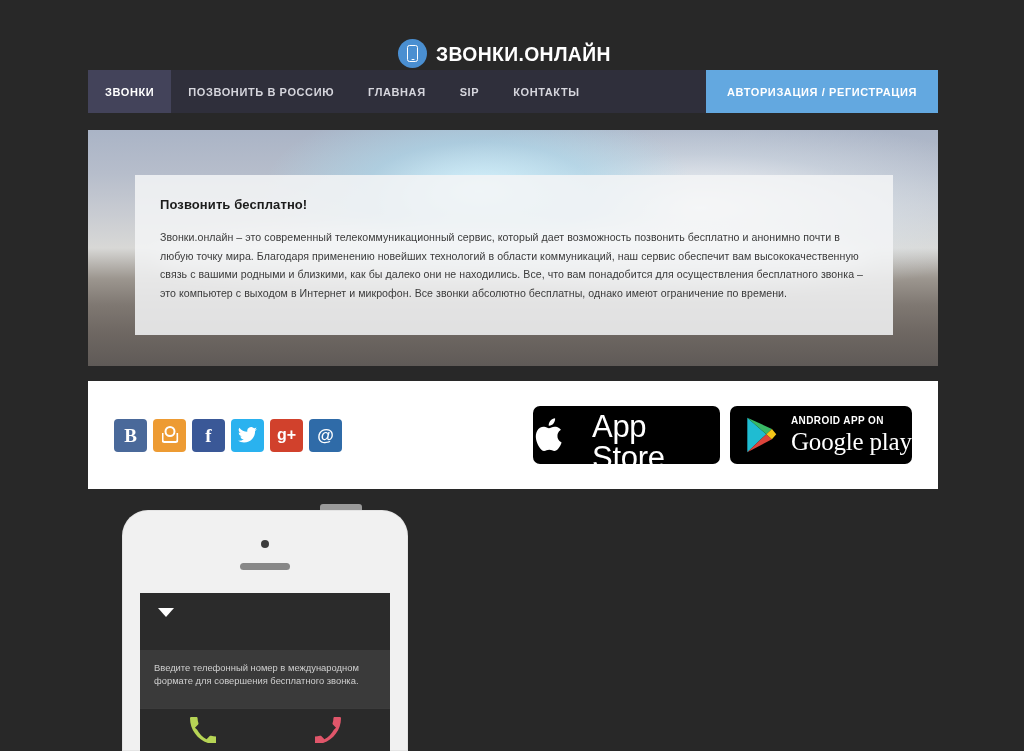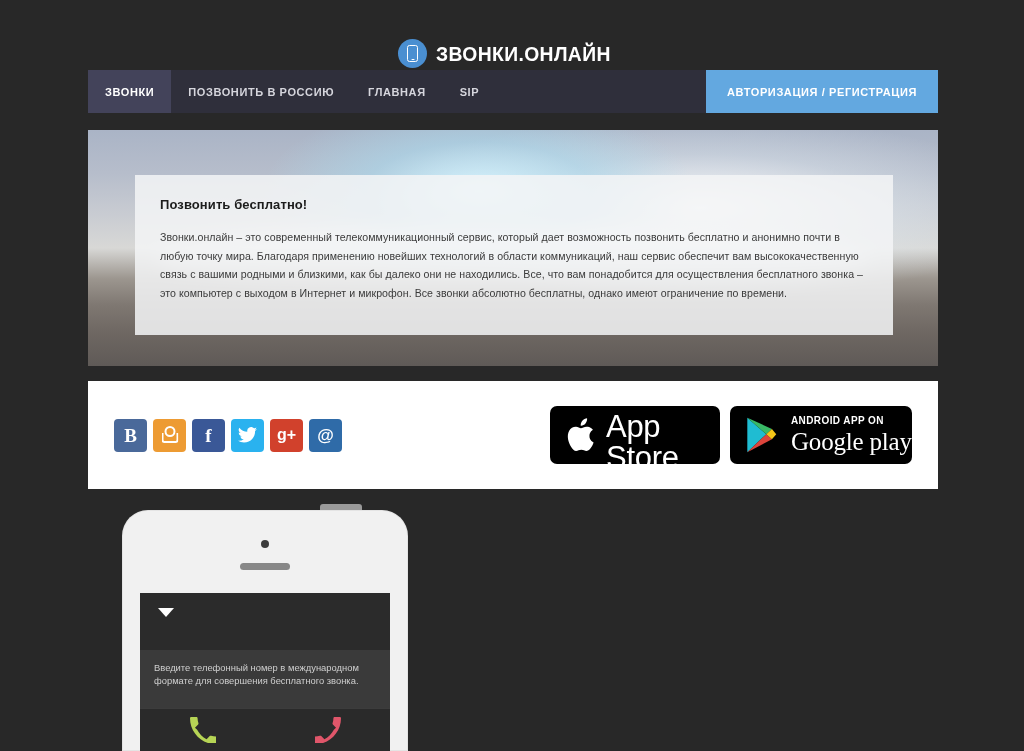--- a/index.html
+++ b/index.html
@@ -232,24 +232,24 @@
   }
   .store-btn {
     background: #000000;
     border-radius: 7px;
     display: flex;
     align-items: center;
     cursor: pointer;
     color: #ffffff;
   }
   .store-appstore {
-    width: 170px;
+    width: 187px;
     height: 58px;
-    padding-left: 15px;
-    gap: 11px;
+    padding-left: 0;
+    gap: 29px;
   }
   .store-google {
     width: 182px;
     height: 58px;
     padding-left: 13px;
     gap: 10px;
   }
   .apple-logo { width: 30px; height: 36px; flex: none; }
   .play-tri { width: 38px; height: 38px; flex: none; }
   .store-lines { display: flex; flex-direction: column; line-height: 1; }
@@ -379,20 +379,21 @@
       </div>
       <div class="logo-text">ЗВОНКИ.ОНЛАЙН</div>
     </div>
   </div>
 
   <div class="nav">
     <div class="nav-item active">ЗВОНКИ</div>
     <div class="nav-item">ПОЗВОНИТЬ В РОССИЮ</div>
     <div class="nav-item">ГЛАВНАЯ</div>
     <div class="nav-item">SIP</div>
+    <div class="nav-item">КОНТАКТЫ</div>
     <div class="nav-spacer"></div>
     <div class="nav-cta">АВТОРИЗАЦИЯ / РЕГИСТРАЦИЯ</div>
   </div>
 
   <div class="hero">
     <div class="hero-bg"></div>
     <div class="hero-card">
       <div class="hero-title">Позвонить бесплатно!</div>
       <div class="hero-body">Звонки.онлайн – это современный телекоммуникационный сервис, который дает возможность позвонить бесплатно и анонимно почти в любую точку мира. Благодаря применению новейших технологий в области коммуникаций, наш сервис обеспечит вам высококачественную связь с вашими родными и близкими, как бы далеко они не находились. Все, что вам понадобится для осуществления бесплатного звонка – это компьютер с выходом в Интернет и микрофон. Все звонки абсолютно бесплатны, однако имеют ограничение по времени.</div>
     </div>

